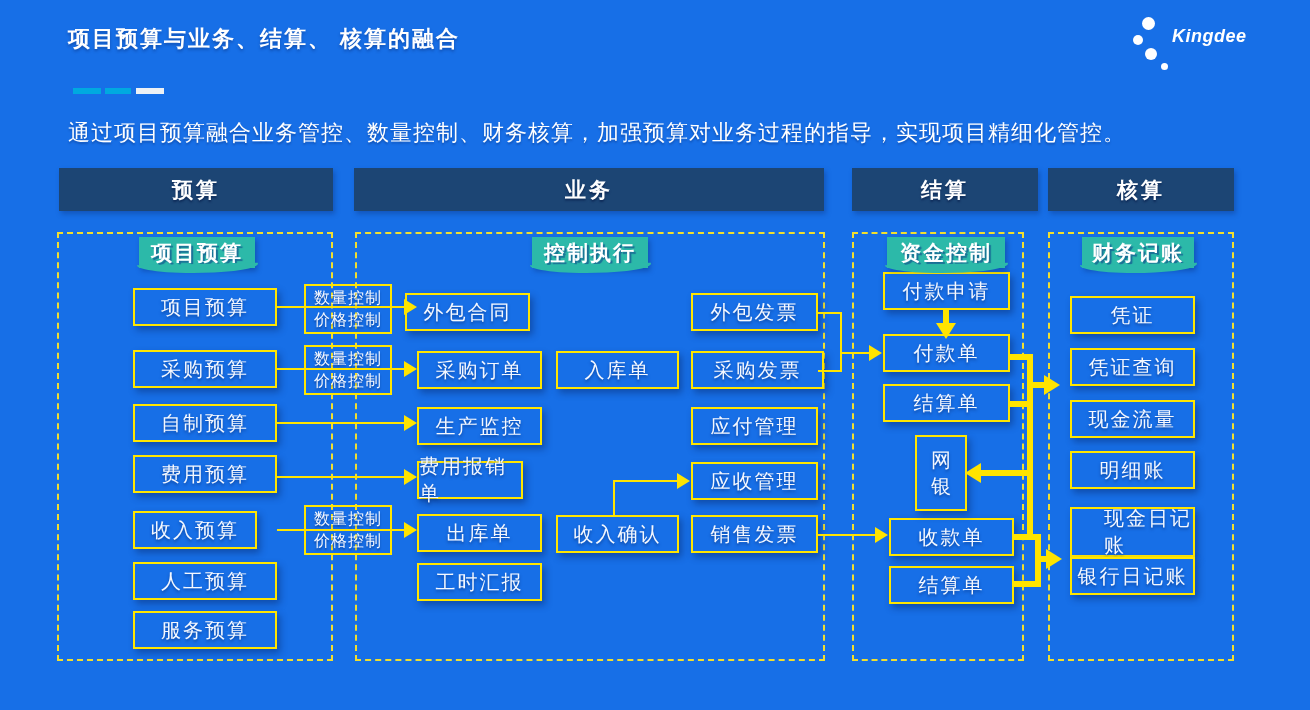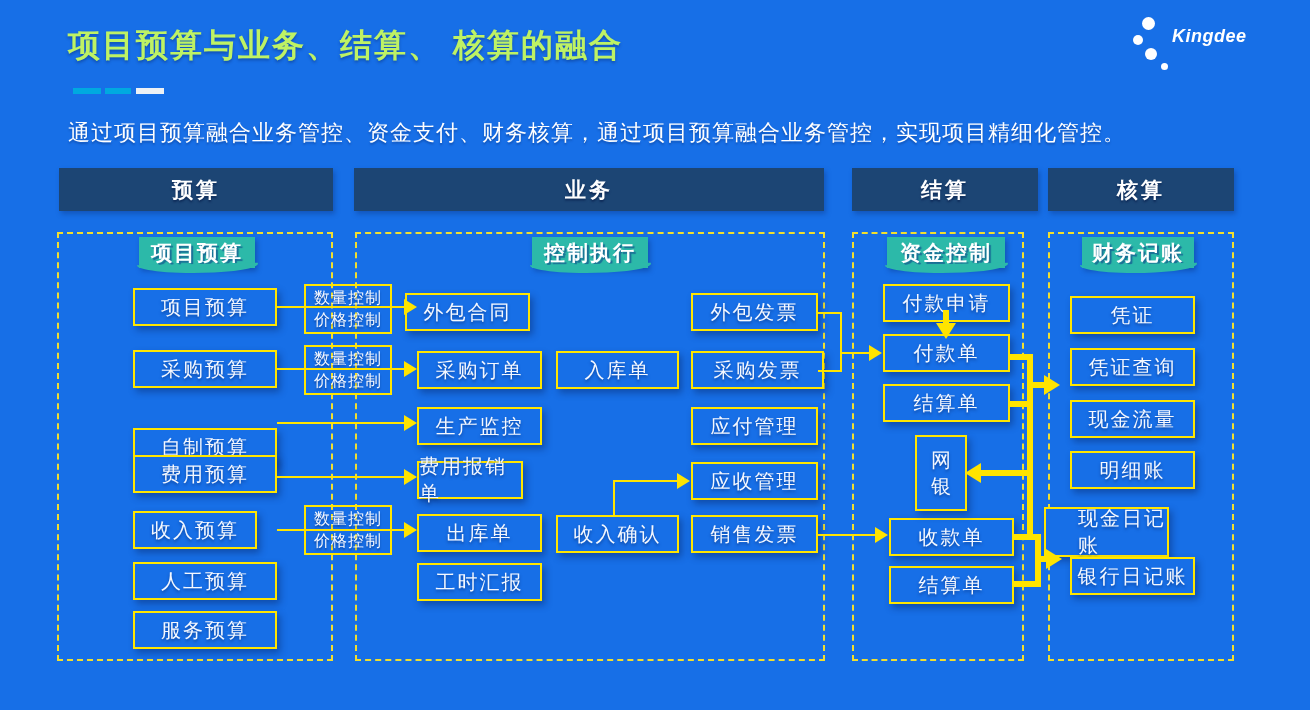--- a/index.html
+++ b/index.html
@@ -4,21 +4,21 @@
 <style>
   html,body{margin:0;padding:0;background:#0b2f66;}
   .canvas{
     position:relative;width:1310px;height:710px;overflow:hidden;
     background:var(--bg,#176FE7);
     font-family:"Liberation Sans","DejaVu Sans",sans-serif;
     -webkit-font-smoothing:antialiased;
   }
   .title{
     position:absolute;left:68px;top:24px;
-    font-size:32px;font-weight:800;color:#bef264;letter-spacing:2px;
+    font-size:22px;font-weight:800;color:#ffffff;letter-spacing:2px;
     text-shadow:0 2px 3px rgba(8,40,110,.45);
   }
   .dash{position:absolute;top:88px;height:6px;}
   .subtitle{
     position:absolute;left:68px;top:118px;width:1190px;
     font-size:22px;color:#fff;letter-spacing:1px;
     text-shadow:0 2px 2px rgba(8,40,110,.4);
   }
   .logo{position:absolute;left:1125px;top:10px;width:170px;height:70px;}
   .logo .dot{position:absolute;background:#fff;border-radius:50%;}
@@ -72,21 +72,21 @@
 </head>
 <body>
 
 <div class="canvas" style="--bg: #176FE7; --bar: #1C4574; --teal: #2CB9A9; --yellow: #FFE400;">
   <div class="title">项目预算与业务、结算、 核算的融合</div>
 
   <span class="dash" style="left: 73px; width: 28px; background: rgb(0, 169, 224);"></span>
   <span class="dash" style="left: 105px; width: 26px; background: rgb(0, 169, 224);"></span>
   <span class="dash" style="left: 136px; width: 28px; background: rgb(237, 241, 245);"></span>
 
-  <div class="subtitle">通过项目预算融合业务管控、资金支付、财务核算，通过项目预算融合业务管控，实现项目精细化管控。</div>
+  <div class="subtitle">通过项目预算融合业务管控、数量控制、财务核算，加强预算对业务过程的指导，实现项目精细化管控。</div>
 
   <div class="logo">
     <span class="dot" style="left:17px;top:7px;width:13px;height:13px;"></span>
     <span class="dot" style="left:8px;top:25px;width:10px;height:10px;"></span>
     <span class="dot" style="left:20px;top:38px;width:12px;height:12px;"></span>
     <span class="dot" style="left:36px;top:53px;width:7px;height:7px;"></span>
     <span class="wordmark">Kingdee</span>
   </div>
 
   <div id="lanes">
@@ -99,48 +99,48 @@
       <div class="frame" style="left: 57px; width: 276px;"></div>
       <div class="slabel" style="left: 139px; width: 116px;">项目预算</div>
       <div class="frame" style="left: 355px; width: 470px;"></div>
       <div class="slabel" style="left: 532px; width: 116px;">控制执行</div>
       <div class="frame" style="left: 852px; width: 172px;"></div>
       <div class="slabel" style="left: 887px; width: 118px;">资金控制</div>
       <div class="frame" style="left: 1048px; width: 186px;"></div>
       <div class="slabel" style="left: 1082px; width: 112px;">财务记账</div>
       <div class="node" style="left: 133px; top: 288px; width: 144px; height: 38px;">项目预算</div>
       <div class="node" style="left: 133px; top: 350px; width: 144px; height: 38px;">采购预算</div>
-      <div class="node" style="left: 133px; top: 404px; width: 144px; height: 38px; margin-top: 24px;">自制预算</div>
+      <div class="node" style="left: 133px; top: 404px; width: 144px; height: 38px;">自制预算</div>
       <div class="node" style="left: 133px; top: 455px; width: 144px; height: 38px;">费用预算</div>
       <div class="node" style="left: 133px; top: 511px; width: 124px; height: 38px;">收入预算</div>
       <div class="node" style="left: 133px; top: 562px; width: 144px; height: 38px;">人工预算</div>
       <div class="node" style="left: 133px; top: 611px; width: 144px; height: 38px;">服务预算</div>
       <div class="node" style="left: 405px; top: 293px; width: 125px; height: 38px;">外包合同</div>
       <div class="node" style="left: 417px; top: 351px; width: 125px; height: 38px;">采购订单</div>
       <div class="node" style="left: 417px; top: 407px; width: 125px; height: 38px;">生产监控</div>
       <div class="node" style="left: 417px; top: 461px; width: 106px; height: 38px;">费用报销单</div>
       <div class="node" style="left: 417px; top: 514px; width: 125px; height: 38px;">出库单</div>
       <div class="node" style="left: 417px; top: 563px; width: 125px; height: 38px;">工时汇报</div>
       <div class="node" style="left: 556px; top: 351px; width: 123px; height: 38px;">入库单</div>
       <div class="node" style="left: 556px; top: 515px; width: 123px; height: 38px;">收入确认</div>
       <div class="node" style="left: 691px; top: 293px; width: 127px; height: 38px;">外包发票</div>
       <div class="node" style="left: 691px; top: 351px; width: 133px; height: 38px;">采购发票</div>
       <div class="node" style="left: 691px; top: 407px; width: 127px; height: 38px;">应付管理</div>
       <div class="node" style="left: 691px; top: 462px; width: 127px; height: 38px;">应收管理</div>
       <div class="node" style="left: 691px; top: 515px; width: 127px; height: 38px;">销售发票</div>
-      <div class="node" style="left: 883px; top: 272px; width: 127px; height: 38px; margin-top: 12px;">付款申请</div>
+      <div class="node" style="left: 883px; top: 272px; width: 127px; height: 38px;">付款申请</div>
       <div class="node" style="left: 883px; top: 334px; width: 127px; height: 38px;">付款单</div>
       <div class="node" style="left: 883px; top: 384px; width: 127px; height: 38px;">结算单</div>
       <div class="node" style="left: 889px; top: 518px; width: 125px; height: 38px;">收款单</div>
       <div class="node" style="left: 889px; top: 566px; width: 125px; height: 38px;">结算单</div>
       <div class="node" style="left: 1070px; top: 296px; width: 125px; height: 38px;">凭证</div>
       <div class="node" style="left: 1070px; top: 348px; width: 125px; height: 38px;">凭证查询</div>
       <div class="node" style="left: 1070px; top: 400px; width: 125px; height: 38px;">现金流量</div>
       <div class="node" style="left: 1070px; top: 451px; width: 125px; height: 38px;">明细账</div>
-      <div class="node" style="left: 1044px; top: 507px; width: 125px; height: 50px; padding-left: 32px;">现金日记账</div>
+      <div class="node" style="left: 1070px; top: 507px; width: 125px; height: 50px; padding-left: 32px;">现金日记账</div>
       <div class="node" style="left: 1070px; top: 557px; width: 125px; height: 38px;">银行日记账</div>
       <div class="node bank" style="left: 915px; top: 435px; width: 52px; height: 76px;">
         <span>网</span>
         <span>银</span>
       </div>
       <div class="tag" style="left: 304px; top: 284px; width: 88px; height: 50px;">
         <span>数量控制</span>
         <span>价格控制</span>
       </div>
       <div class="tag" style="left: 304px; top: 345px; width: 88px; height: 50px;">

